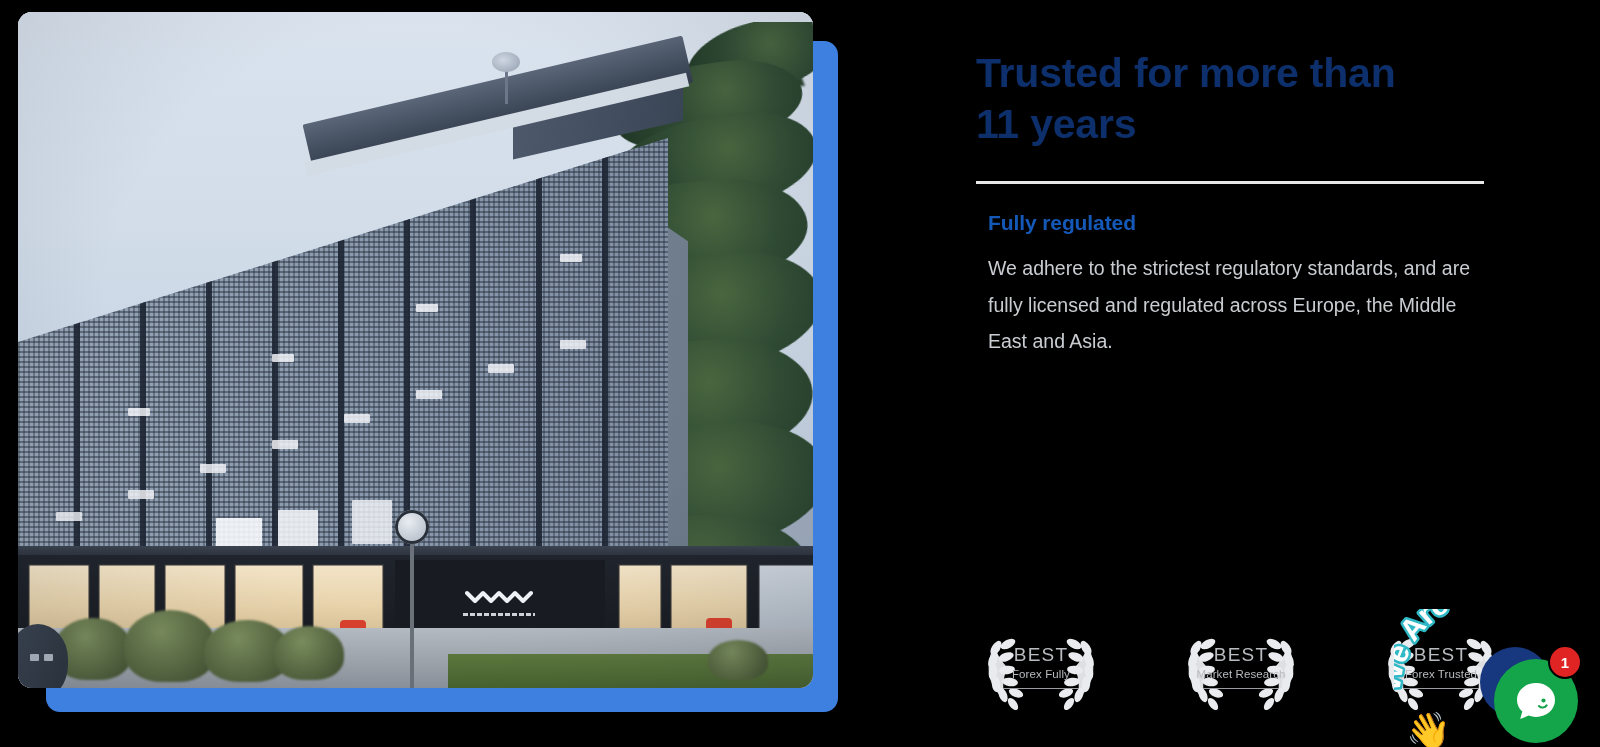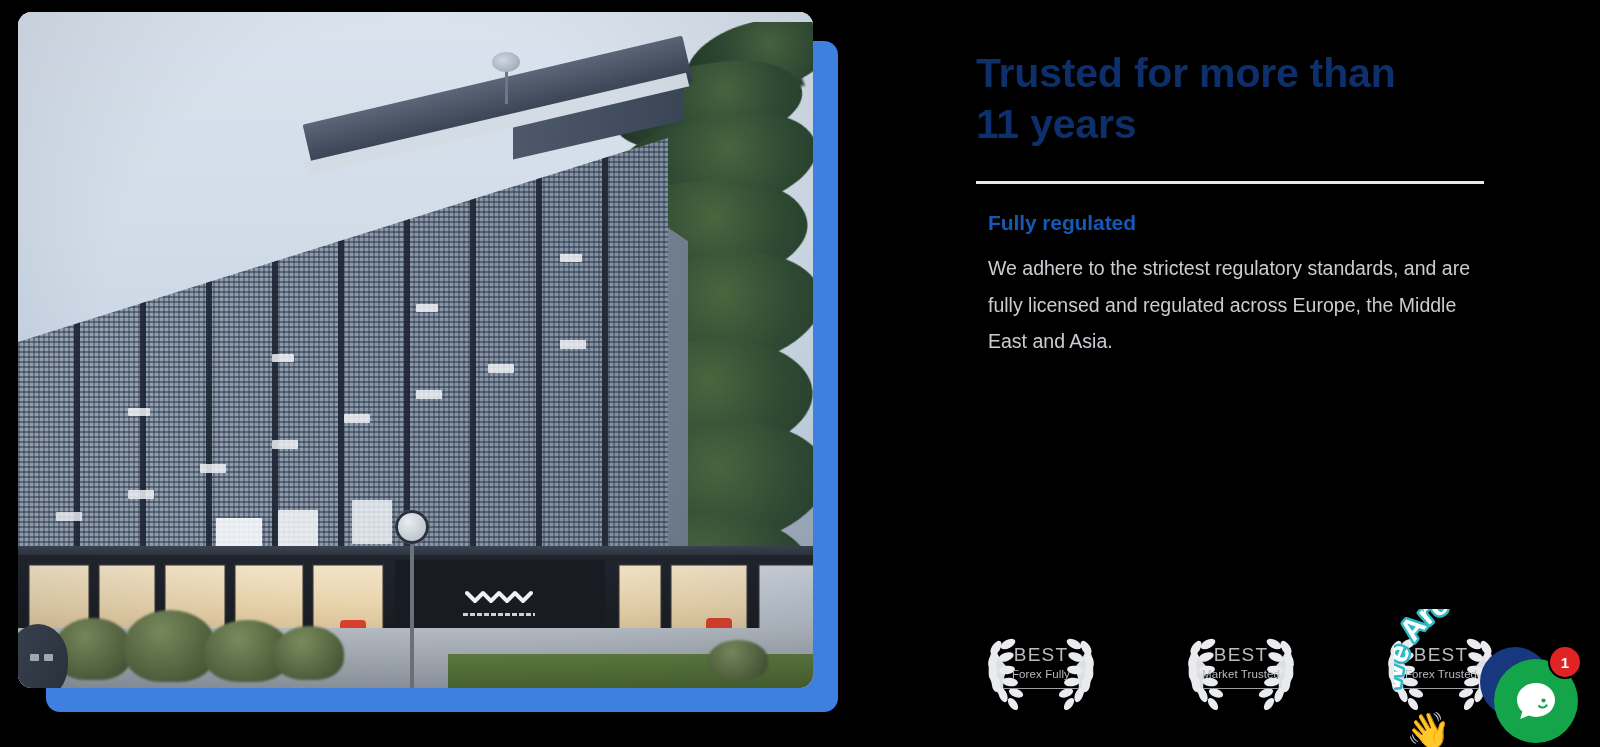--- a/index.html
+++ b/index.html
@@ -703,21 +703,21 @@
               <ellipse cx="110" cy="68" rx="8" ry="4.2" transform="rotate(96 110 68)"></ellipse>
               <ellipse cx="96" cy="66" rx="8" ry="4.2" transform="rotate(-8 96 66)"></ellipse>
               <ellipse cx="103" cy="79" rx="7.5" ry="4" transform="rotate(112 103 79)"></ellipse>
               <ellipse cx="90" cy="77" rx="7.5" ry="4" transform="rotate(-22 90 77)"></ellipse>
               <ellipse cx="93" cy="88" rx="7" ry="3.8" transform="rotate(126 93 88)"></ellipse>
             </g>
           </g>
         </svg>
         <span class="badge-text">
           <span class="badge-best">BEST</span>
-          <span class="badge-cat">Market Trusted</span>
+          <span class="badge-cat">Market Research</span>
           <span class="badge-rule"></span>
         </span>
       </div>
 
       <div class="badge">
         <svg width="130" height="96" viewBox="0 0 130 96">
           <g fill="#e9ebee">
             <path d="M30 84 C12 72 8 50 18 30 C22 40 26 46 32 52 C26 62 26 74 30 84 Z" opacity="0.95"></path>
             <g>
               <ellipse cx="20" cy="32" rx="8" ry="4.2" transform="rotate(-58 20 32)"></ellipse>

